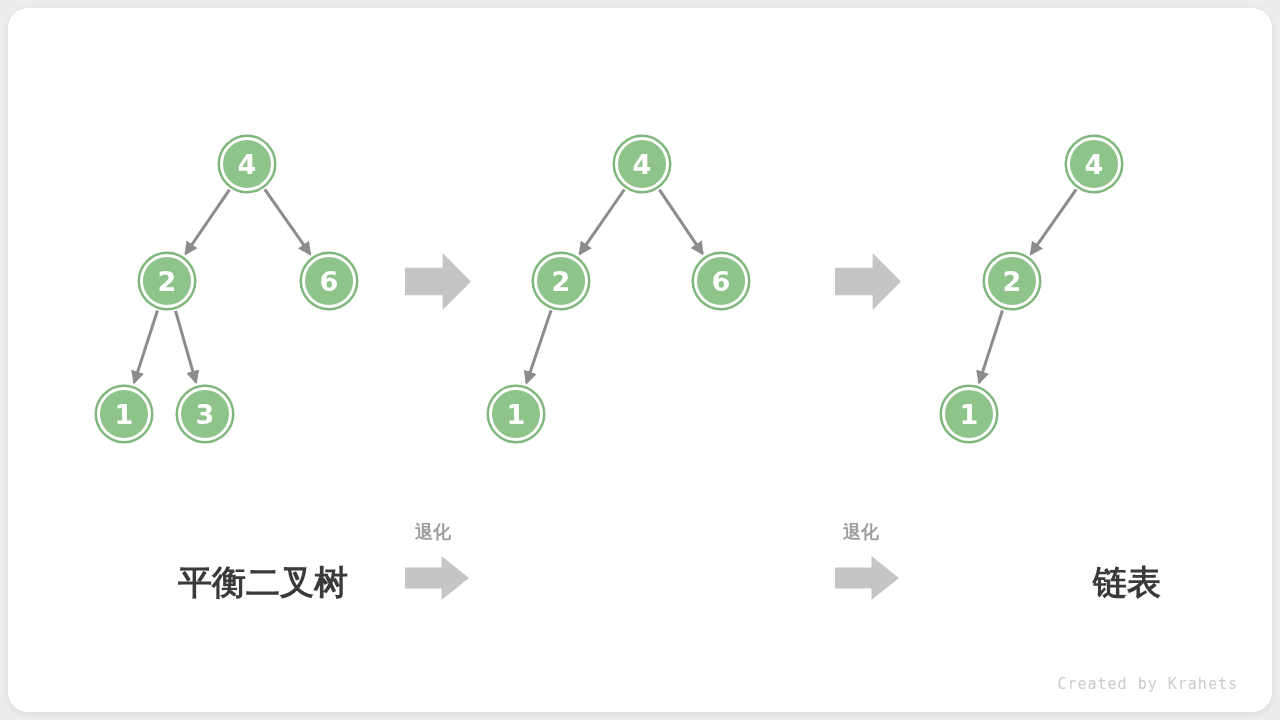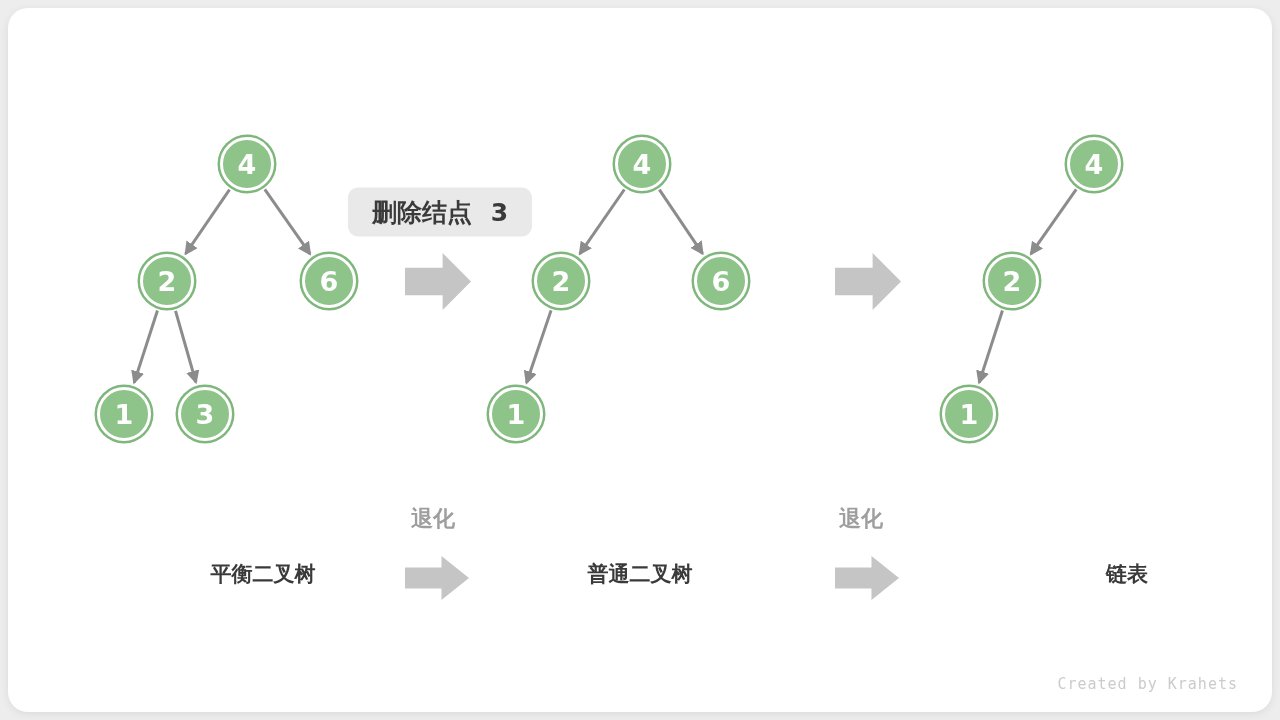--- a/index.html
+++ b/index.html
@@ -38,28 +38,28 @@
   #op1{left:440px;top:212px;}
   #op2{left:869px;top:212px;}
   .block-arrow{
     position:absolute;
     background:var(--block-arrow,#c5c5c5);
     clip-path:polygon(0 26%,57% 26%,57% 0,100% 50%,57% 100%,57% 74%,0 74%);
   }
   .block-arrow.top{width:66px;height:57px;}
   .block-arrow.bottom{width:64px;height:44px;}
   .degrade-label{
-    position:absolute;top:504px;transform:translateX(-50%);
+    position:absolute;top:520px;transform:translateX(-50%);
     color:var(--muted-text,#9e9e9e);
-    font-size:22px;font-weight:bold;
+    font-size:18px;font-weight:bold;
   }
   .caption{
     position:absolute;top:560px;transform:translateX(-50%);
     color:var(--label-text,#3a3a3a);
-    font-size:21px;font-weight:bold;
+    font-size:34px;font-weight:bold;
     white-space:nowrap;
   }
   .watermark{
     position:absolute;top:675px;right:42px;
     font-family:"DejaVu Sans Mono","Liberation Mono",monospace;
     font-size:15px;letter-spacing:1px;
     color:var(--watermark,#cbcbcb);
   }
 </style>
 </head>
@@ -93,29 +93,27 @@
       <div class="node" style="left: 178px; top: 387px;">3</div>
       <div class="node" style="left: 615px; top: 137px;">4</div>
       <div class="node" style="left: 534px; top: 254px;">2</div>
       <div class="node" style="left: 694px; top: 254px;">6</div>
       <div class="node" style="left: 489px; top: 387px;">1</div>
       <div class="node" style="left: 1067px; top: 137px;">4</div>
       <div class="node" style="left: 985px; top: 254px;">2</div>
       <div class="node" style="left: 942px; top: 387px;">1</div>
     </div>
 
-  <div class="op-label" id="op1">删除结点 3</div>
 
   <div class="block-arrow top" style="left:405px;top:253px"></div>
   <div class="block-arrow top" style="left:835px;top:253px"></div>
 
   <div class="degrade-label" style="left:433px">退化</div>
   <div class="degrade-label" style="left:861px">退化</div>
 
   <div class="block-arrow bottom" style="left:405px;top:556px"></div>
   <div class="block-arrow bottom" style="left:835px;top:556px"></div>
 
   <div class="caption" style="left:263px">平衡二叉树</div>
-  <div class="caption" style="left:640px">普通二叉树</div>
   <div class="caption" style="left:1127px">链表</div>
 
   <div class="watermark">Created by Krahets</div>
 </div>
 
 </body></html>

